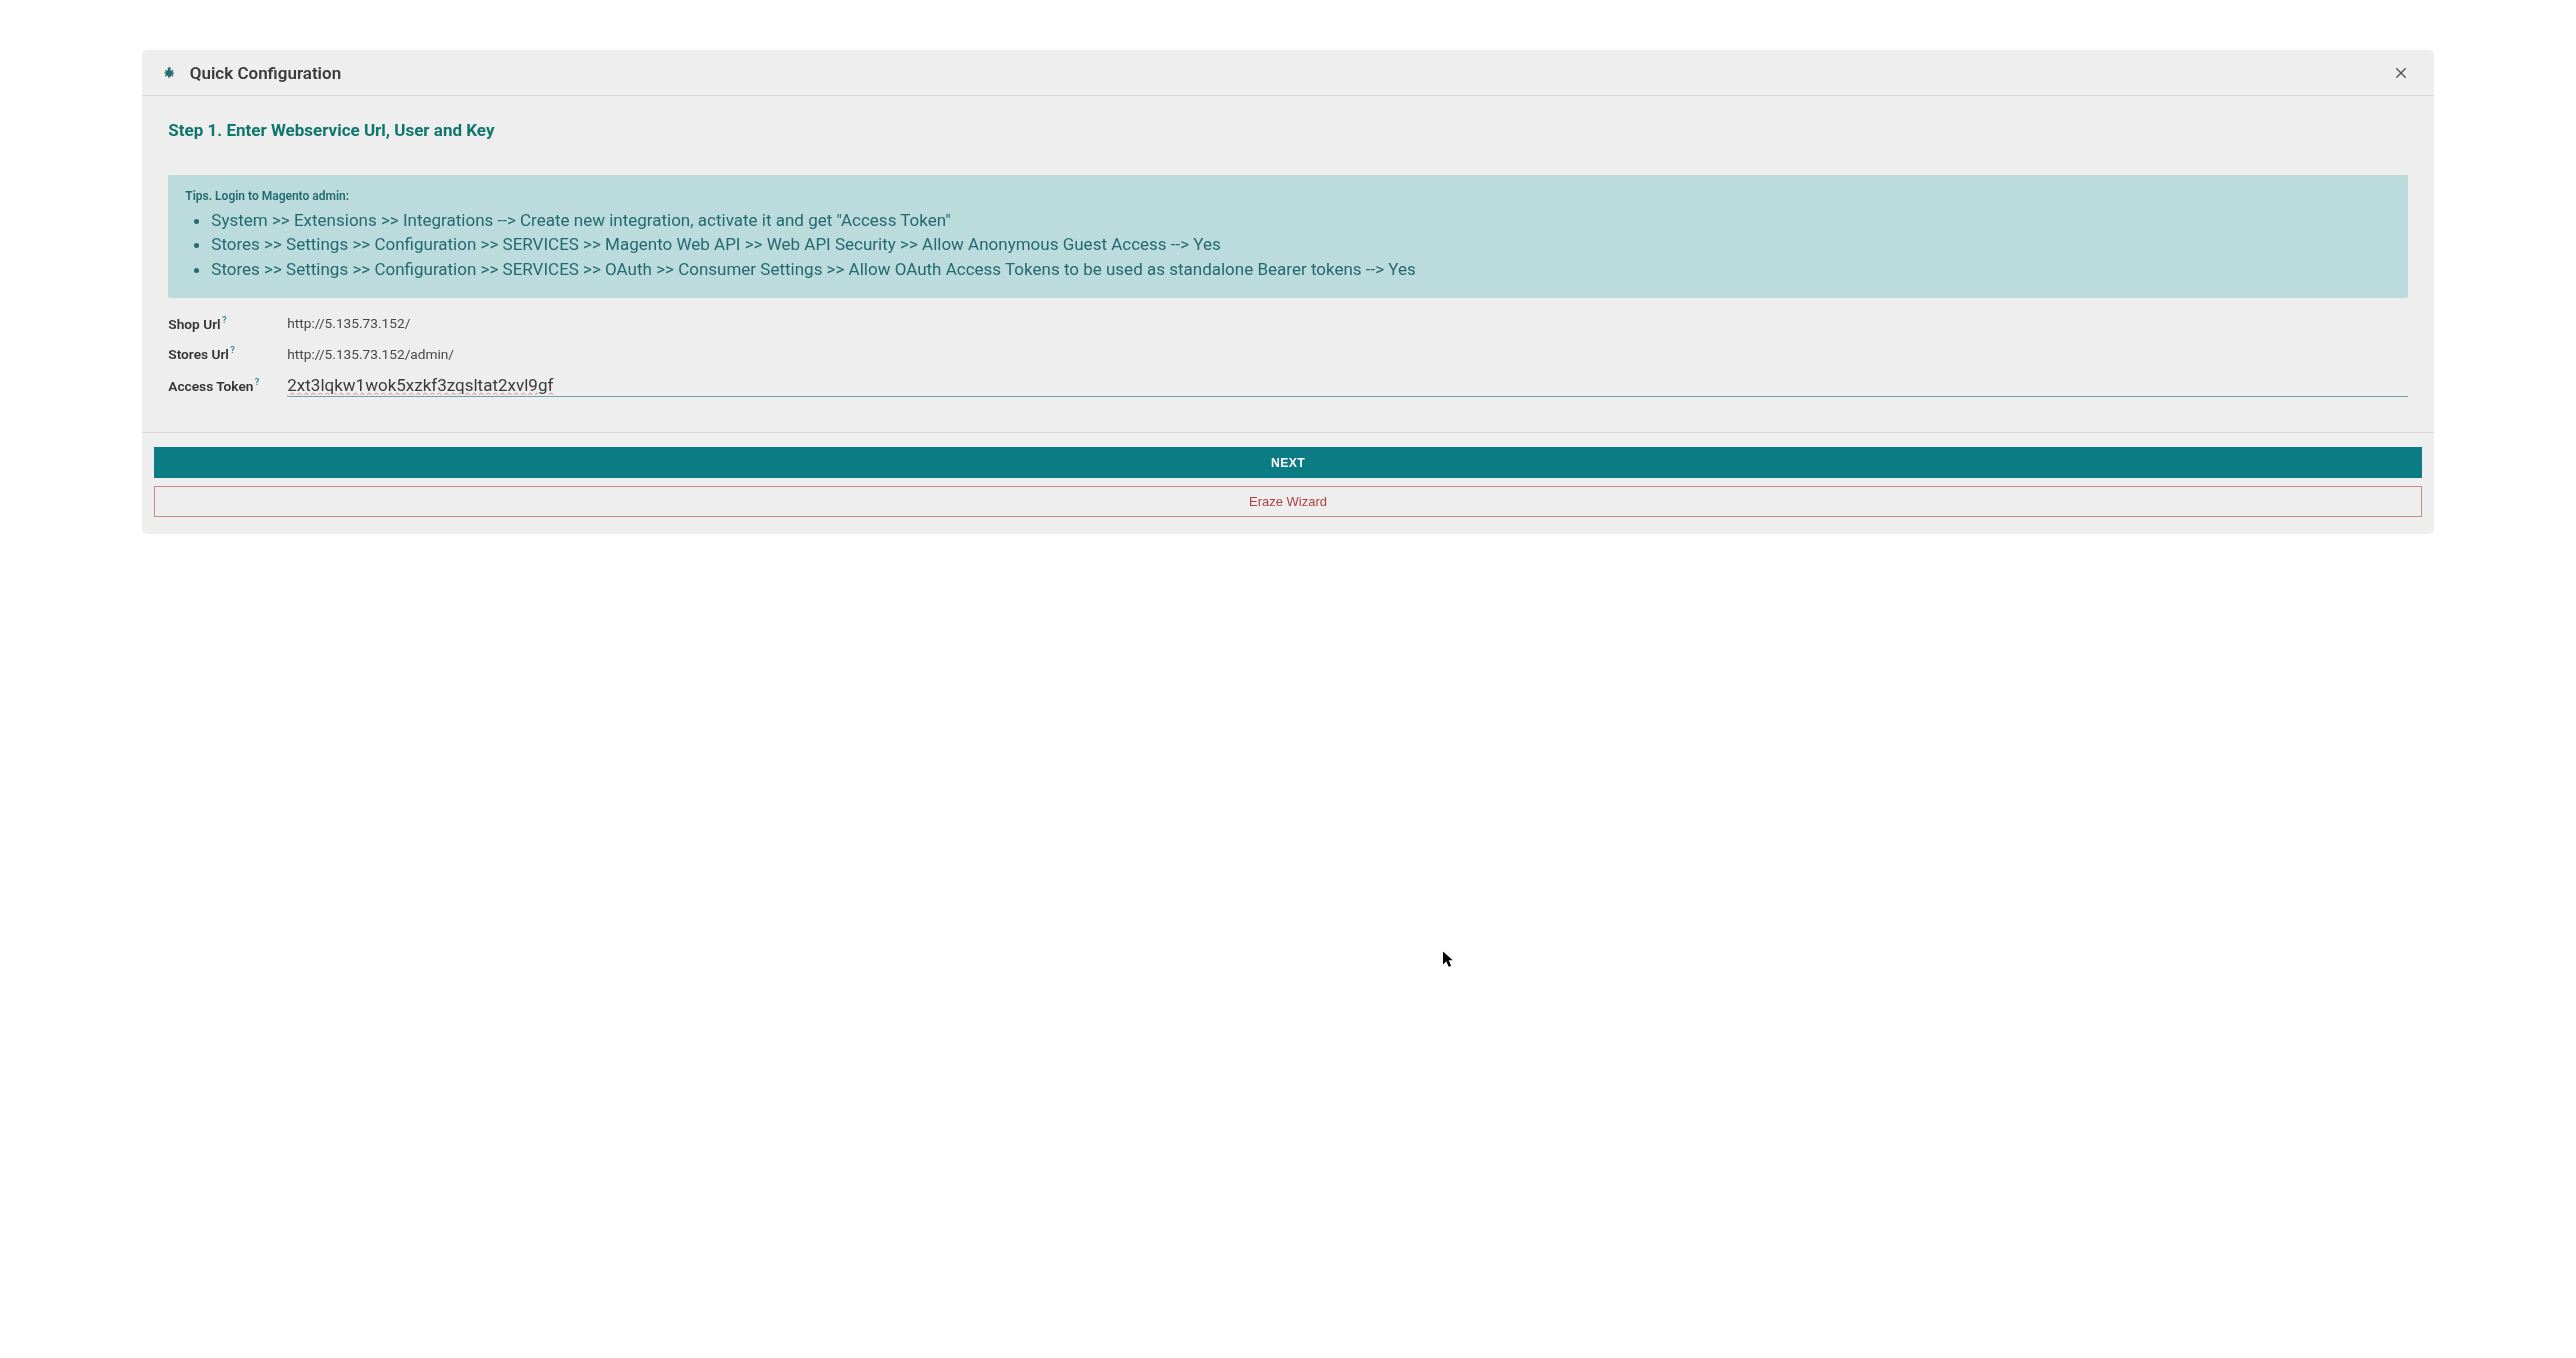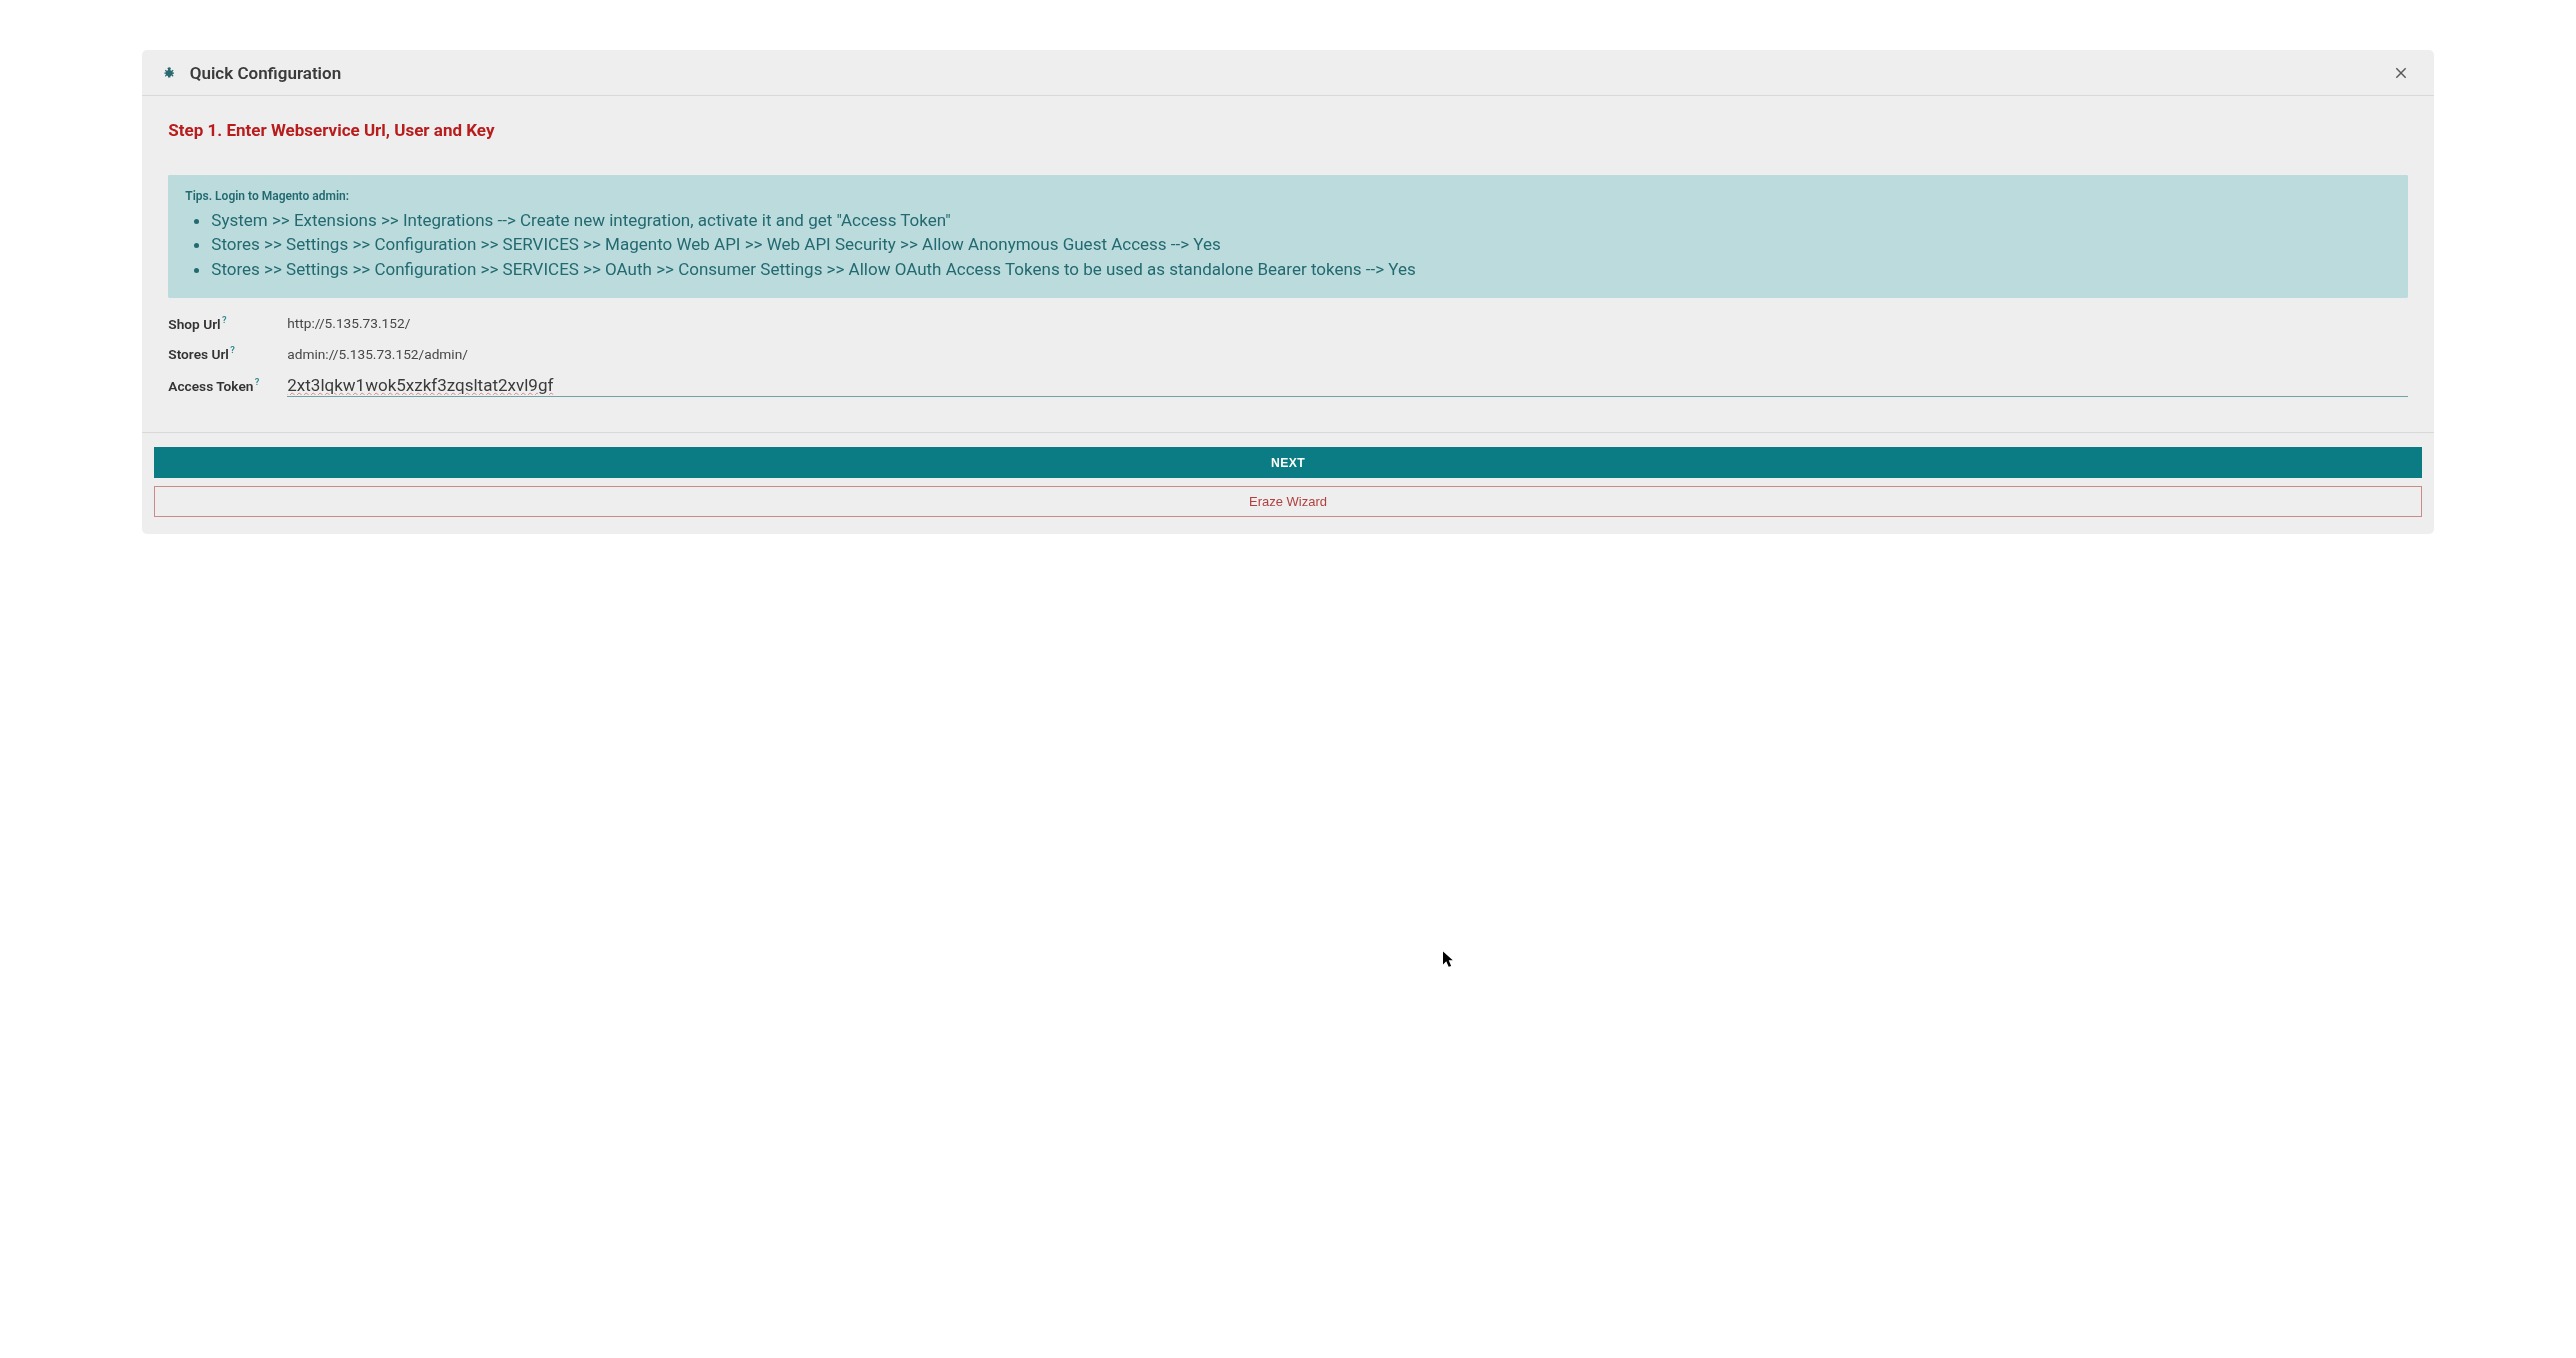--- a/index.html
+++ b/index.html
@@ -49,21 +49,21 @@
     line-height: 1;
     padding: 1.4px 4.3px;
   }
   .close-btn svg { width: 16px; height: 16px; display:block; }
   .dialog-body {
     padding: 24.4px 26px 21.6px 26px;
   }
   .step-heading {
     font-size: 17px;
     font-weight: 700;
-    color: #b91c1c;
+    color: #0f766e;
     margin-bottom: 35px;
   }
   .tips-box {
     background: #bcdbdd;
     border-radius: 1.4px;
     padding: 14.4px 17px 16px 17px;
     margin-bottom: 16px;
     color: #226a70;
   }
   .tips-title {
@@ -195,21 +195,21 @@
           <div class="form-label">
             <span>Shop Url</span><sup class="help-sup">?</sup>
           </div>
           <div class="form-value">http://5.135.73.152/</div>
         </div>
 
         <div class="form-row">
           <div class="form-label">
             <span>Stores Url</span><sup class="help-sup">?</sup>
           </div>
-          <div class="form-value">admin://5.135.73.152/admin/</div>
+          <div class="form-value">http://5.135.73.152/admin/</div>
         </div>
 
         <div class="form-row">
           <div class="form-label">
             <span>Access Token</span><sup class="help-sup">?</sup>
           </div>
           <div class="input-wrap">
             <input class="form-input" type="text" spellcheck="true" value="2xt3lqkw1wok5xzkf3zqsltat2xvl9gf" style="">
           </div>
         </div>

